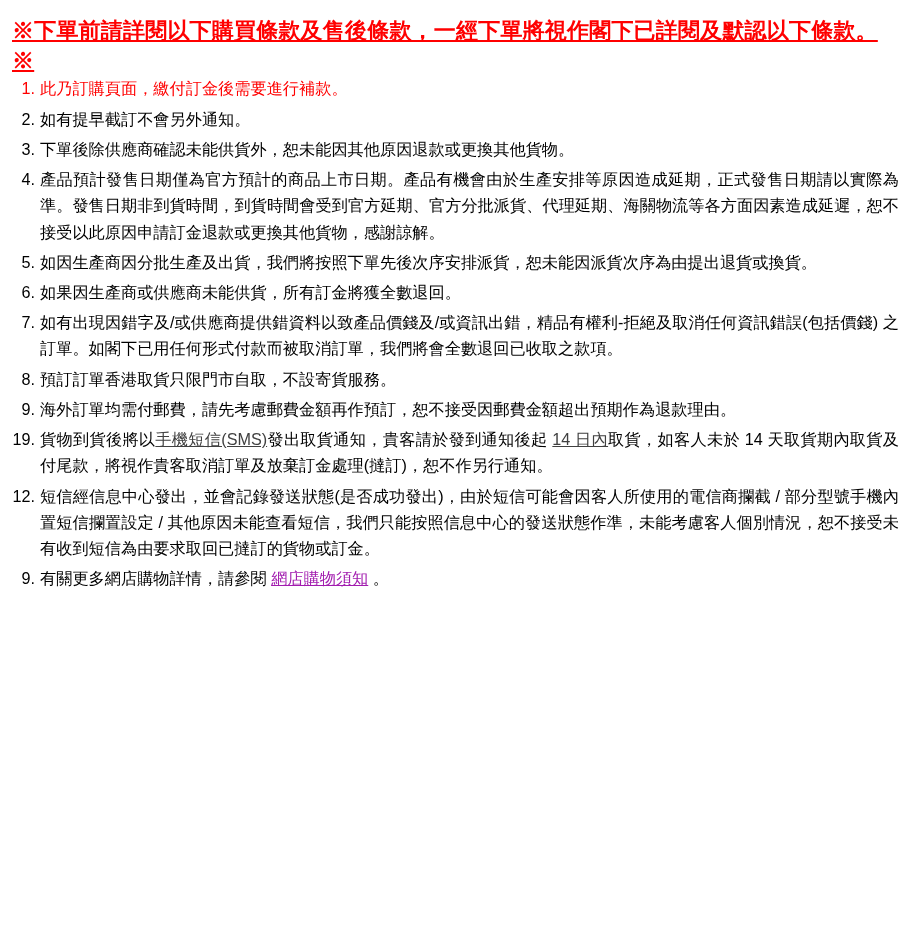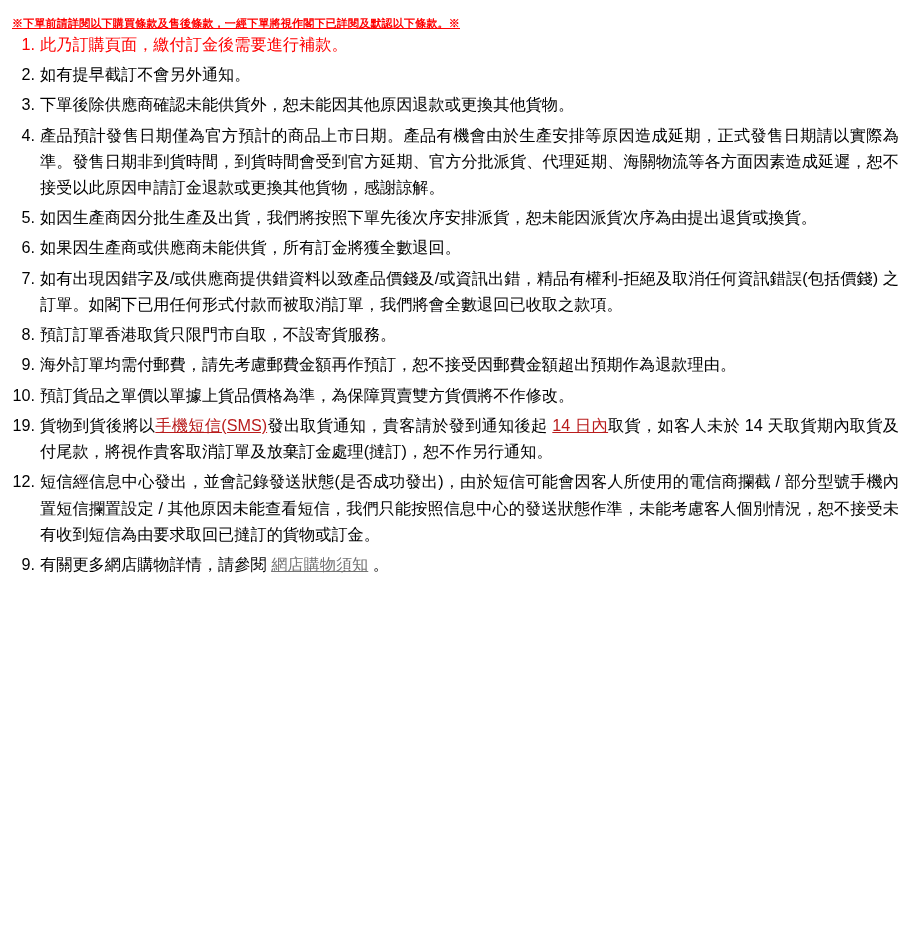--- a/index.html
+++ b/index.html
@@ -14,21 +14,21 @@
     font-family: "Liberation Sans", sans-serif;
     color: #000000;
   }
   .page {
     width: 913px;
     padding: 10px 14px 0 10px;
   }
   .headline {
     color: #ff0000;
     font-weight: bold;
-    font-size: 11px;
+    font-size: 22px;
     text-decoration: underline;
     letter-spacing: 0.2px;
     line-height: 1.35;
     margin: 6px 0 0 2px;
   }
   .section-title {
     font-weight: bold;
     font-size: 16.5px;
     margin: 22px 0 14px 6px;
     letter-spacing: 0.3px;
@@ -55,26 +55,26 @@
   .body-text {
     flex: 1 1 auto;
     text-align: justify;
     text-justify: inter-ideograph;
   }
   li.red .num,
   li.red .body-text {
     color: #ff0000;
   }
   .u-red {
-    color: #b91c1c;
+    color: #404040;
     text-decoration: underline;
     font-weight: normal;
   }
   .link {
-    color: #737373;
+    color: #a21caf;
     text-decoration: underline;
     cursor: pointer;
   }
 </style>
 </head>
 <body>
 
 <div class="page">
 
   <div class="headline">※下單前請詳閱以下購買條款及售後條款，一經下單將視作閣下已詳閱及默認以下條款。※</div>
@@ -111,24 +111,20 @@
       </li>
       <li>
         <span class="num">8.</span>
         <span class="body-text">預訂訂單香港取貨只限門市自取，不設寄貨服務。</span>
       </li>
       <li>
         <span class="num">9.</span>
         <span class="body-text">海外訂單均需付郵費，請先考慮郵費金額再作預訂，恕不接受因郵費金額超出預期作為退款理由。</span>
       </li>
       <li>
-        <span class="num">10.</span>
-        <span class="body-text">預訂貨品之單價以單據上貨品價格為準，為保障買賣雙方貨價將不作修改。</span>
-      </li>
-      <li>
         <span class="num">19.</span>
         <span class="body-text"><span>貨物到貨後將以</span><span class="u-red">手機短信(SMS)</span><span>發出取貨通知，貴客請於發到通知後起 </span><span class="u-red">14 日內</span><span>取貨，如客人未於 14 天取貨期內取貨及付尾款，將視作貴客取消訂單及放棄訂金處理(撻訂)，恕不作另行通知。</span></span>
       </li>
       <li>
         <span class="num">12.</span>
         <span class="body-text">短信經信息中心發出，並會記錄發送狀態(是否成功發出)，由於短信可能會因客人所使用的電信商攔截 / 部分型號手機內置短信攔置設定 / 其他原因未能查看短信，我們只能按照信息中心的發送狀態作準，未能考慮客人個別情況，恕不接受未有收到短信為由要求取回已撻訂的貨物或訂金。</span>
       </li>
       <li>
         <span class="num">9.</span>
         <span class="body-text"><span>有關更多網店購物詳情，請參閱 </span><a class="link">網店購物須知</a><span> 。</span></span>

